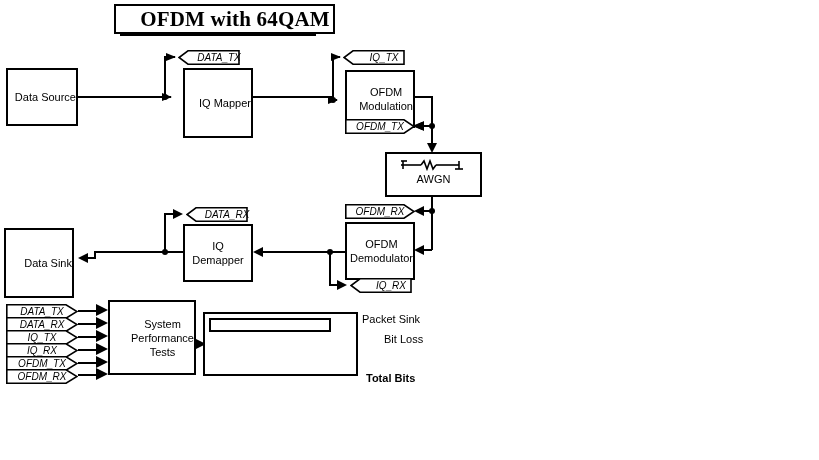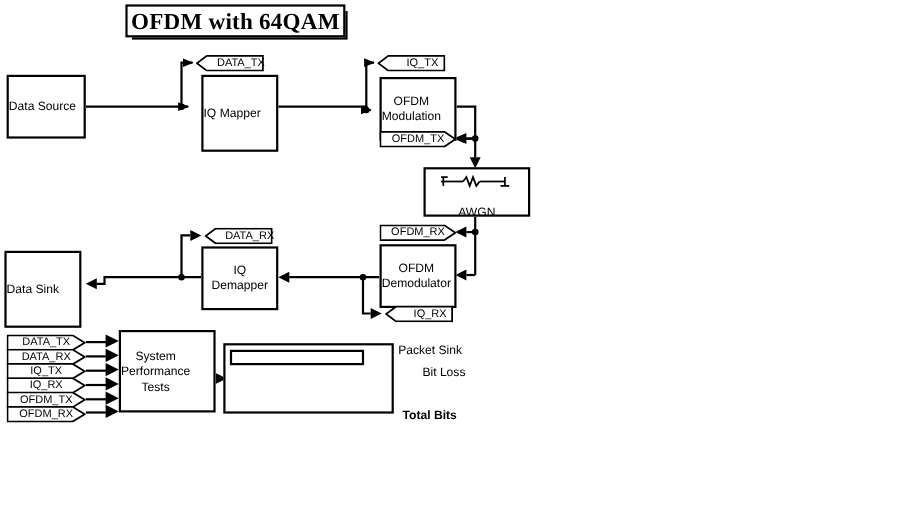--- a/index.html
+++ b/index.html
@@ -39,36 +39,37 @@
     color: #000000;
     white-space: nowrap;
   }
   
   .block {
     position: absolute;
     border: 2px solid #000000;
     background: #ffffff;
     display: flex;
     align-items: center;
-    justify-content: flex-start;
+    justify-content: flex-end;
     text-align: center;
     font-size: 11px;
     line-height: 14px;
     color: #000000;
     box-sizing: border-box;
   }
   .block-label {
     display: block;
     white-space: pre-line;
   }
   
   .tag {
     position: absolute;
     height: 15px;
     box-sizing: border-box;
+    font-style: italic;
   }
   .tag svg { display: block; }
   .tag .tag-text {
     position: absolute;
     left: 0; top: 0;
     width: 100%;
     height: 100%;
     display: flex;
     align-items: center;
     justify-content: center;
@@ -189,21 +190,21 @@
   <path d="M96,356 L96,368 L108,362 z" fill="#000000"></path>
   <path d="M96,368 L96,380 L108,374 z" fill="#000000"></path>
 
   <g stroke="#000000" stroke-width="2" fill="none">
     <path d="M178,337 L190,337 L190,344 L196,344"></path>
   </g>
   <path d="M196,339 L196,349 L206,344 z" fill="#000000"></path>
 </svg>
 
 <div class="title-shadow" style="left:120px; top:10px; width:196px; height:26px;"></div>
-<div class="title-box" style="left:114px; top:4px; width:196px; height:26px;">
+<div class="title-box" style="left:114px; top:4px; width:196px; height:26px;padding-left:21px;">
   <span>OFDM with 64QAM</span>
 </div>
 
 <div class="block" style="left:6px; top:68px; width:72px; height:58px;">
   <span class="block-label">Data Source</span>
 </div>
 
 <div class="block" style="left:183px; top:68px; width:70px; height:70px;">
   <span class="block-label">IQ Mapper</span>
 </div>
@@ -220,21 +221,21 @@
         <path d="M2,6 L22,6"></path>
         <path d="M22,6 L25,2 L28,10 L31,2 L34,10 L37,6"></path>
         <path d="M37,6 L60,6"></path>
         <path d="M4,2 L4,10"></path>
         <path d="M2,2 L8,2"></path>
         <path d="M60,2 L60,10"></path>
         <path d="M56,10 L64,10"></path>
       </g>
     </svg>
   </span>
-  <span class="block-label" style="margin-top:15px;">AWGN</span>
+  <span class="block-label" style="margin-top:1px;">AWGN</span>
 </div>
 
 <div class="block" style="left:345px; top:222px; width:70px; height:58px;">
   <span class="block-label">OFDM
 Demodulator</span>
 </div>
 
 <div class="block" style="left:183px; top:224px; width:70px; height:58px;">
   <span class="block-label">IQ Demapper</span>
 </div>

